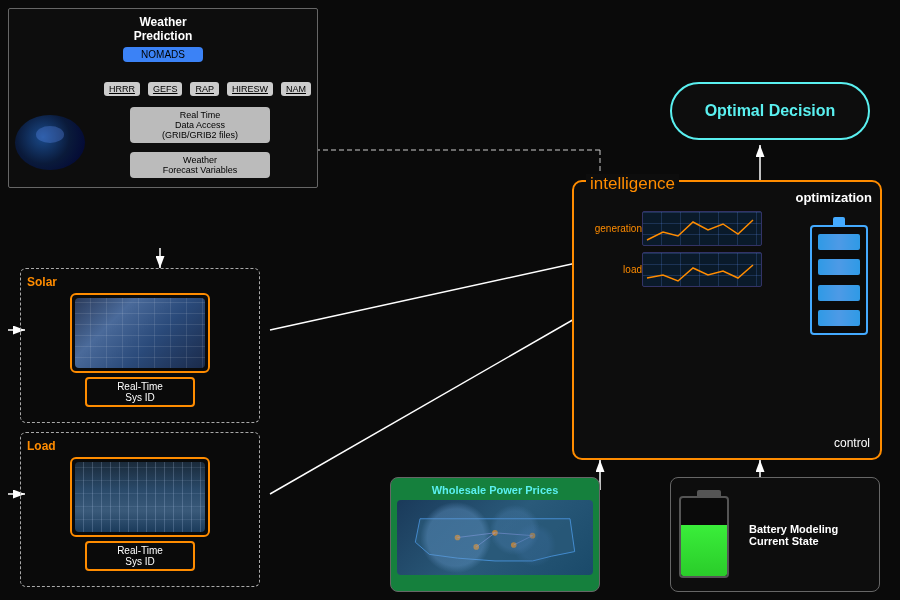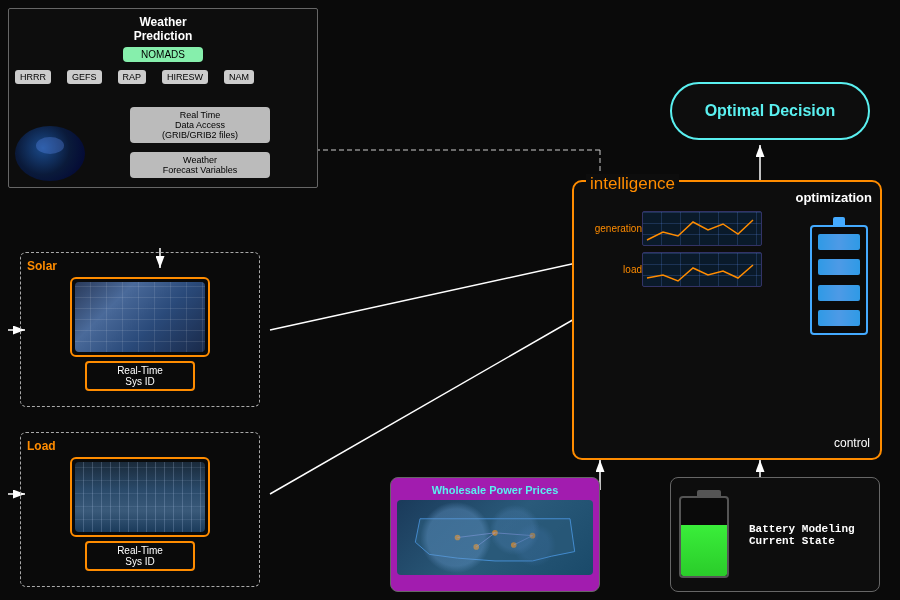--- a/index.html
+++ b/index.html
@@ -25,38 +25,39 @@
       background: #0d0d0d;
     }
     .weather-title {
       color: #fff;
       font-size: 12px;
       font-weight: bold;
       text-align: center;
       margin-bottom: 4px;
     }
     .nomads-box {
-      background: #86efac;
+      background: #3b82f6;
       color: #000;
       font-size: 10px;
       padding: 2px 8px;
       border-radius: 4px;
       display: inline-block;
-      margin: 0 auto 8px auto;
+      margin: 0 auto 20px auto;
       display: block;
       width: 80px;
       text-align: center;
       margin-left: auto;
       margin-right: auto;
     }
     .model-row {
       display: flex;
-      justify-content: flex-start;
-      gap: 16px;
+      justify-content: flex-end;
+      gap: 8px;
       margin-bottom: 4px;
+      text-decoration: underline;
     }
     .model-chip {
       background: #ccc;
       color: #000;
       font-size: 9px;
       padding: 2px 5px;
       border-radius: 3px;
     }
     .info-box {
       background: #bbb;
@@ -84,22 +85,22 @@
       position: absolute;
       top: 20%;
       left: 30%;
       width: 40%;
       height: 30%;
       background: rgba(100,150,255,0.3);
       border-radius: 50%;
     }
     .weather-bottom-row {
       display: flex;
-      align-items: flex-end;
-      margin-top: 20px;
+      align-items: center;
+      margin-top: 8px;
     }
     .right-boxes {
       display: flex;
       flex-direction: column;
       gap: 3px;
       flex: 1;
     }
 
     
     svg.arrows {
@@ -114,21 +115,21 @@
     
     .solar-box, .load-box {
       position: absolute;
       left: 20px;
       width: 240px;
       border: 1.5px dashed #aaa;
       border-radius: 6px;
       padding: 6px;
       background: transparent;
     }
-    .solar-box { top: 252px; height: 155px; }
+    .solar-box { top: 268px; height: 155px; }
     .load-box { top: 432px; height: 155px; }
 
     .section-label {
       color: #ff8c00;
       font-size: 12px;
       font-weight: bold;
       margin-bottom: 4px;
     }
 
     .panel-img {
@@ -277,21 +278,21 @@
 
     
     .wholesale-box {
       position: absolute;
       bottom: 8px;
       left: 390px;
       width: 210px;
       height: 115px;
       border: 1.5px solid #666;
       border-radius: 8px;
-      background: #a21caf;
+      background: #15803d;
       padding: 6px;
     }
     .wholesale-title {
       color: #5af0f0;
       font-size: 11px;
       font-weight: bold;
       text-align: center;
       margin-bottom: 4px;
     }
     .map-img {
@@ -318,21 +319,20 @@
       right: 20px;
       width: 210px;
       height: 115px;
       border: 1.5px solid #666;
       border-radius: 8px;
       background: #0d0d0d;
       padding: 8px;
       display: flex;
       align-items: center;
       gap: 10px;
-      font-family: Liberation Mono, monospace;
     }
     .battery-icon {
       width: 60px;
       height: 90px;
       flex-shrink: 0;
       position: relative;
     }
     .battery-body {
       width: 50px;
       height: 82px;

